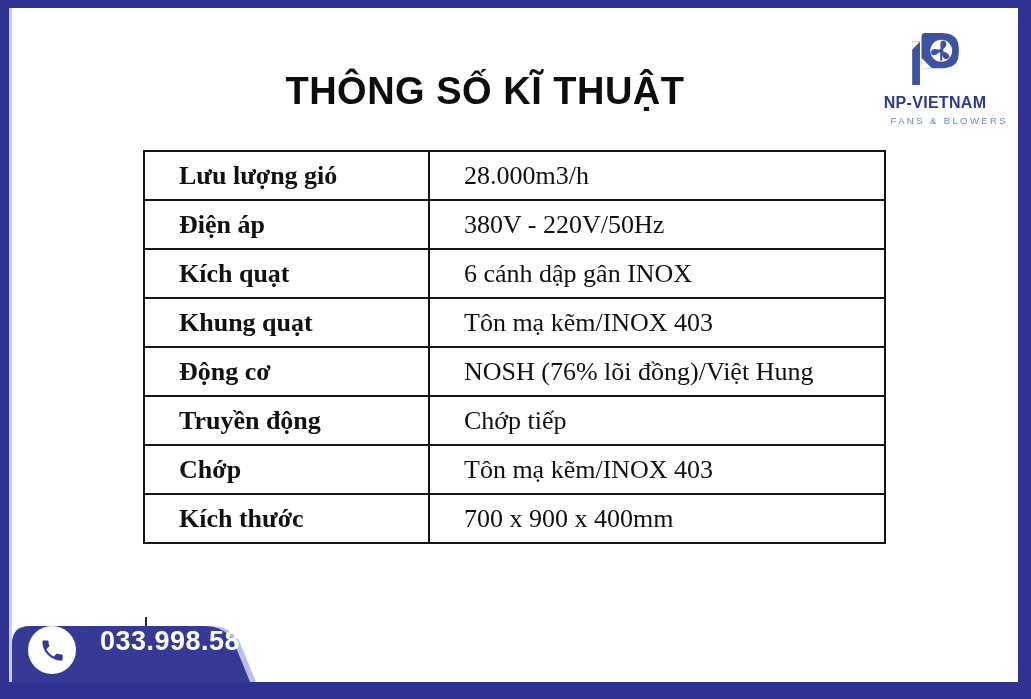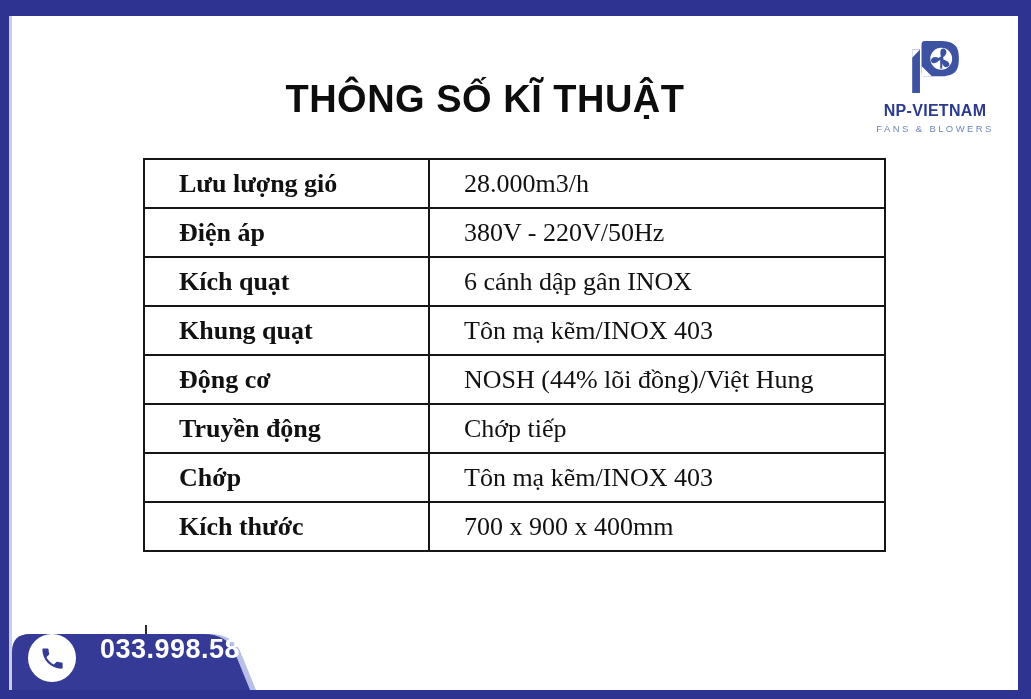--- a/index.html
+++ b/index.html
@@ -1,30 +1,30 @@
 <!DOCTYPE html>
 <html><head>
 <meta charset="utf-8">
 <style>
   html,body{margin:0;padding:0;background:#ffffff;}
   body{font-family:"Liberation Sans", sans-serif;}
   .frame{position:relative;width:1031px;height:699px;background:#2e3392;overflow:hidden;}
-  .content{position:absolute;left:9px;top:16px;width:1009px;height:674px;background:#ffffff;
+  .content{position:absolute;left:9px;top:8px;width:1009px;height:674px;background:#ffffff;
            border-left:3px solid #c9cdeb;box-sizing:border-box;}
 
   
   .page-title{position:absolute;top:62px;left:0;right:0;text-align:center;padding-right:60px;
               font-size:38px;font-weight:800;color:#0d0d0d;letter-spacing:0.5px;
               font-family:"Liberation Sans", sans-serif;}
 
   
   .logo{position:absolute;top:22px;right:10px;width:146px;text-align:center;}
   .logo-monogram{width:52px;height:56px;display:inline-block;}
   .logo-name{font-size:16px;font-weight:bold;color:#2b3990;letter-spacing:0.3px;margin-top:4px;}
-  .logo-tagline{font-size:9.5px;color:#6e86c2;letter-spacing:2.4px;margin-top:3px;}
+  .logo-tagline{font-size:9.5px;color:#6e86c2;letter-spacing:2.4px;margin-top:3px;text-align:right;}
 
   
   table.spec{position:absolute;left:131px;top:142px;width:743px;border-collapse:collapse;
              font-family:"Liberation Serif","DejaVu Serif",serif;table-layout:fixed;}
   table.spec td{border:2px solid #161616;height:47px;font-size:26px;color:#111;
                 vertical-align:middle;overflow:hidden;white-space:nowrap;padding-left:34px;}
   td.lbl{width:245px;font-weight:bold;padding:0 4px 0 13px;}
   td.val{padding:0 4px 0 14px;font-weight:normal;}
 
   .stray-tick{position:absolute;left:133px;top:609px;width:2px;height:10px;background:#2a2a2a;}
@@ -79,21 +79,21 @@
         <tr>
           <td class="lbl">Kích quạt</td>
           <td class="val">6 cánh dập gân INOX</td>
         </tr>
         <tr>
           <td class="lbl">Khung quạt</td>
           <td class="val">Tôn mạ kẽm/INOX 403</td>
         </tr>
         <tr>
           <td class="lbl">Động cơ</td>
-          <td class="val">NOSH (44% lõi đồng)/Việt Hung</td>
+          <td class="val">NOSH (76% lõi đồng)/Việt Hung</td>
         </tr>
         <tr>
           <td class="lbl">Truyền động</td>
           <td class="val">Chớp tiếp</td>
         </tr>
         <tr>
           <td class="lbl">Chớp</td>
           <td class="val">Tôn mạ kẽm/INOX 403</td>
         </tr>
         <tr>

